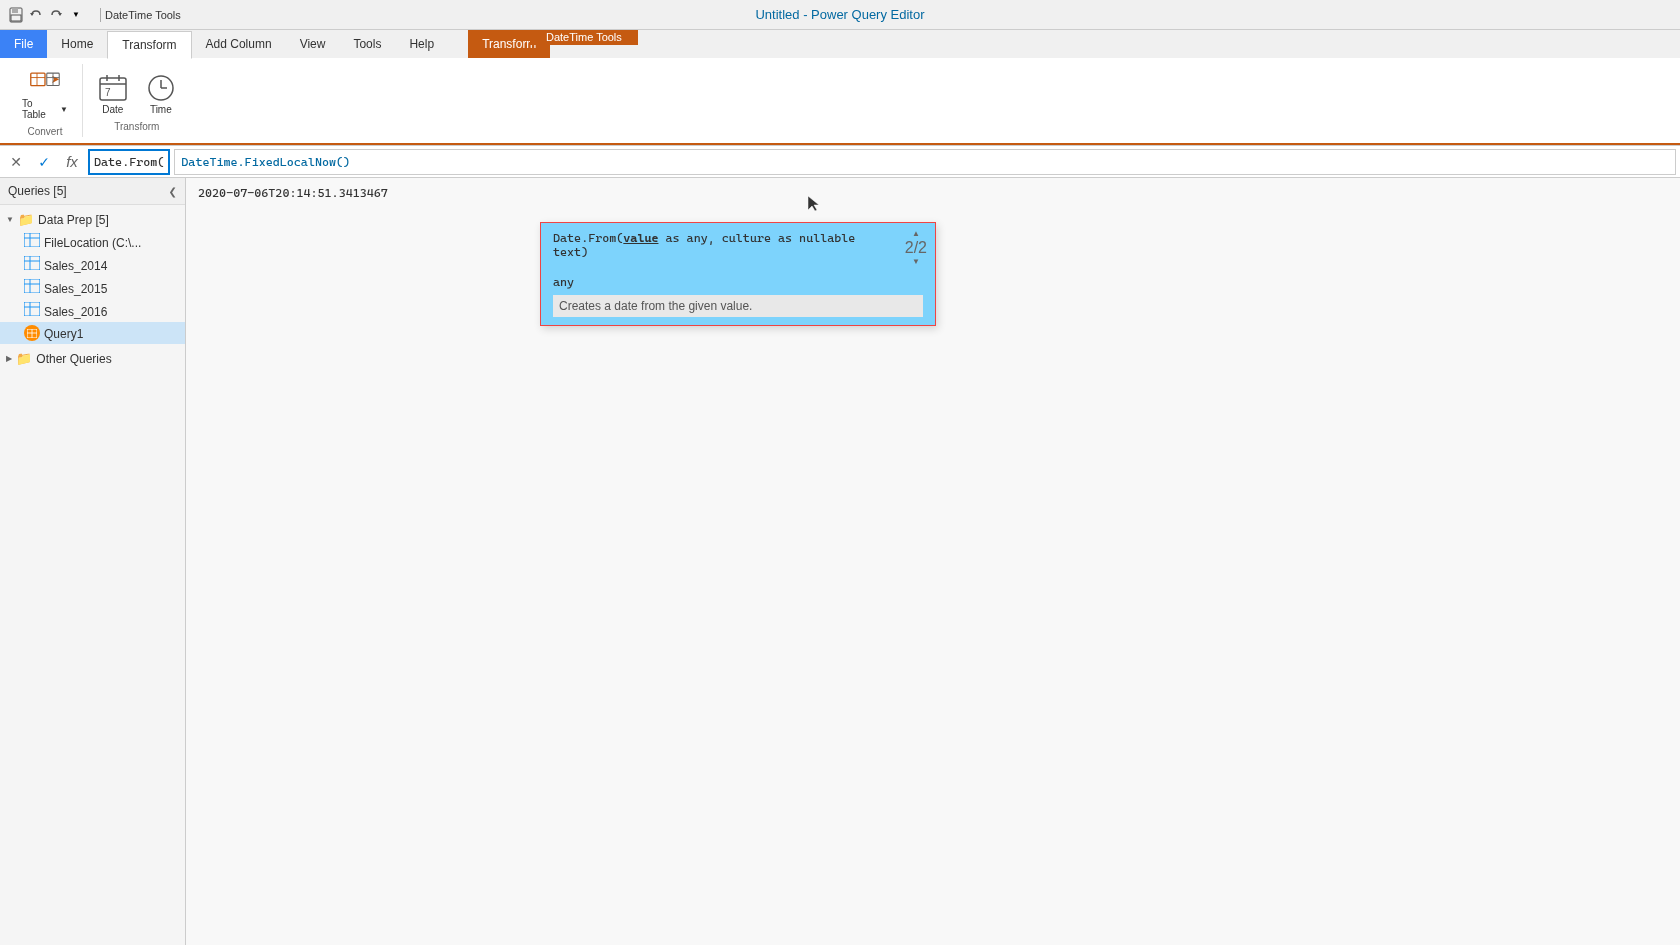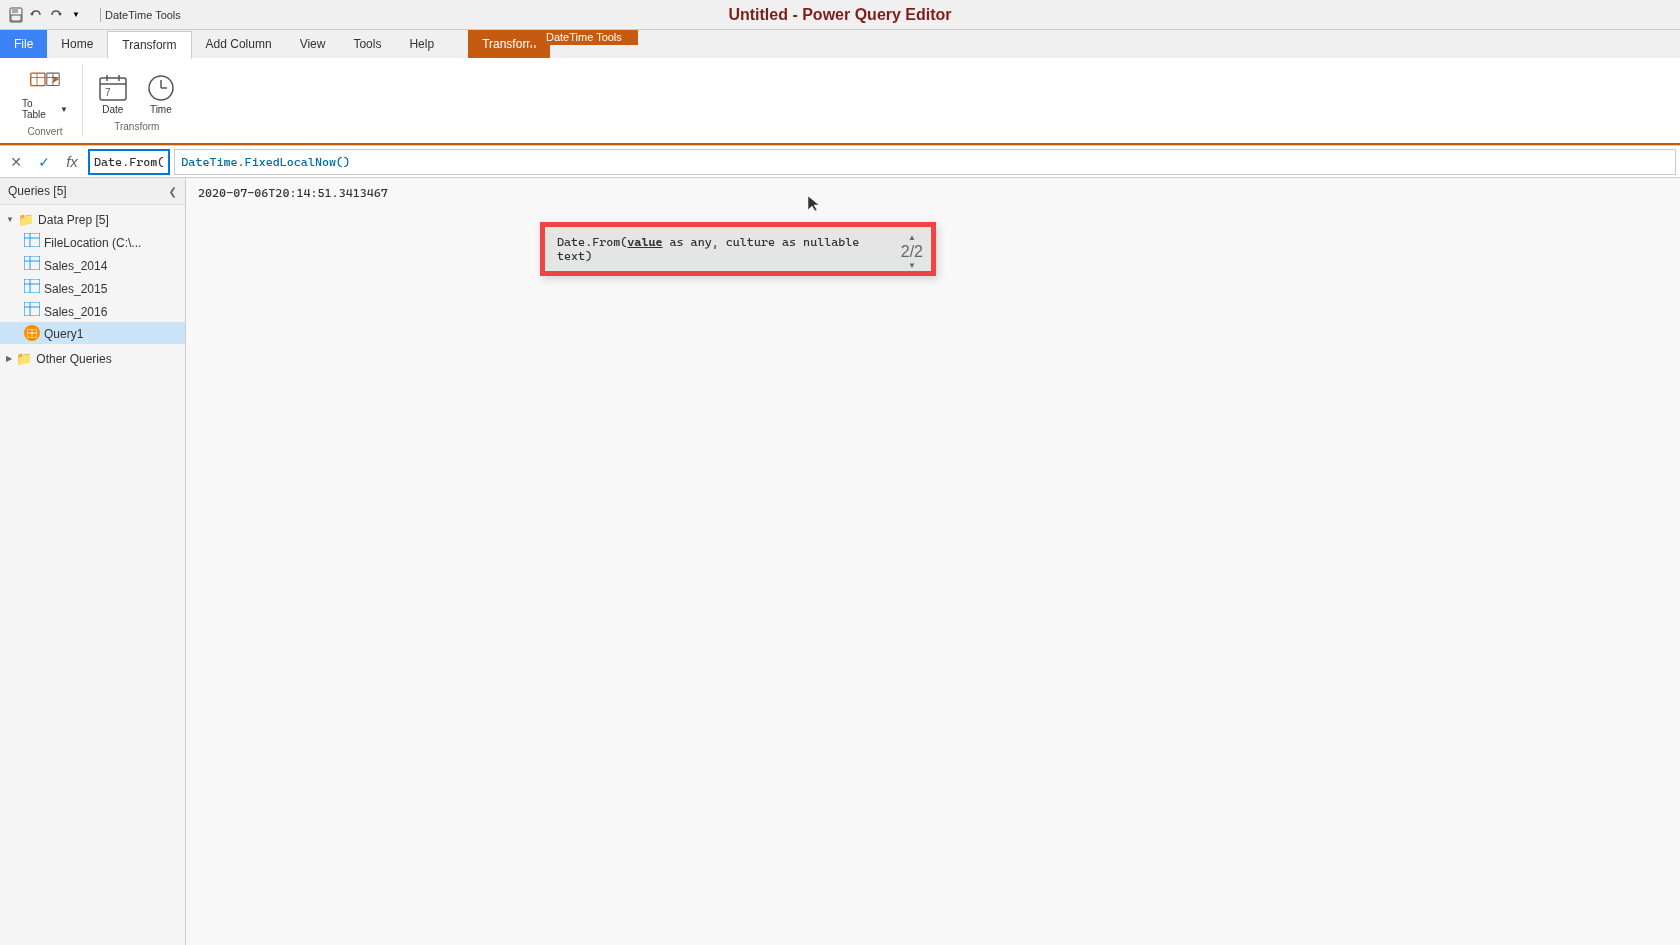--- a/index.html
+++ b/index.html
@@ -257,22 +257,22 @@
       color: #333;
       font-family: 'Cascadia Code', 'Consolas', monospace;
     }
 
     
     .autocomplete-popup {
       position: absolute;
       top: 44px;
       left: 354px;
       width: 396px;
-      background: #e5e5e5;
-      border: 5px solid #ef4444;
+      background: #7dd3fc;
+      border: 1px solid #ef4444;
       box-shadow: 2px 3px 8px rgba(0,0,0,0.15);
       z-index: 100;
     }
     .autocomplete-body {
       padding: 8px 12px;
       font-size: 12px;
       color: #333;
     }
     .autocomplete-type {
       margin-bottom: 6px;
@@ -318,21 +318,21 @@
     <span class="title-bar-icon">
       <svg width="14" height="14" viewBox="0 0 14 14">
         <path d="M11 7 Q11 3 7 3 Q3 3 3 7" fill="none" stroke="#555" stroke-width="1.5"></path>
         <polygon points="13,5 9,5 11,8" fill="#555"></polygon>
       </svg>
     </span>
     <span class="title-bar-icon" style="font-size:8px;">▼</span>
   </div>
   <div class="title-bar-separator"></div>
   <span style="font-size:11px; color:#333; margin-right: 20px;">DateTime Tools</span>
-  <span style="position:absolute; left:50%; transform:translateX(-50%); font-size:16px; color:#7f1d1d;font-weight:bold;">Untitled - Power Query Editor</span>
+  <span style="position:absolute; left:50%; transform:translateX(-50%); font-size:13px; color:#0369a1;">Untitled - Power Query Editor</span>
 </div>
 
 <div class="ribbon" style="position:relative;">
   <div style="position:absolute; top:0; left:530px; background:#c55a11; color:white; font-size:11px; padding:1px 16px 2px; z-index:5;">
     <span>DateTime Tools</span>
   </div>
   <div class="ribbon-tabs">
     <button class="ribbon-tab file-tab">File</button>
     <button class="ribbon-tab">Home</button>
     <button class="ribbon-tab active">Transform</button>
@@ -501,20 +501,28 @@
     <div class="autocomplete-popup">
       <div style="position:relative; padding: 8px 40px 8px 12px;">
         <span style="font-size:12px; font-family:'Cascadia Code','Consolas',monospace; color:#333;">Date.From(</span><span style="font-size:12px; font-family:'Cascadia Code','Consolas',monospace; text-decoration:underline; font-weight:bold; color:#333;">value</span><span style="font-size:12px; font-family:'Cascadia Code','Consolas',monospace; color:#333;"> as any, culture as nullable text)</span>
         
         <div style="position:absolute; right:8px; top:6px; display:flex; flex-direction:column; align-items:center;">
           <button class="autocomplete-nav-btn">▲</button>
           <span style="font-size:16px; color:#666;">2/2</span>
           <button class="autocomplete-nav-btn">▼</button>
         </div>
       </div>
+      <div class="autocomplete-body">
+        <div class="autocomplete-type">
+          <span>any</span>
+        </div>
+        <div class="autocomplete-desc">
+          <span>Creates a date from the given value.</span>
+        </div>
+      </div>
     </div>
 
     <div style="position:absolute; top:16px; left:620px;">
       <svg width="14" height="18" viewBox="0 0 14 18">
         <path d="M2 2 L2 16 L6 12 L9 17 L11 16 L8 11 L13 11 Z" fill="#333" stroke="white" stroke-width="0.5"></path>
       </svg>
     </div>
   </div>
 </div>
 

